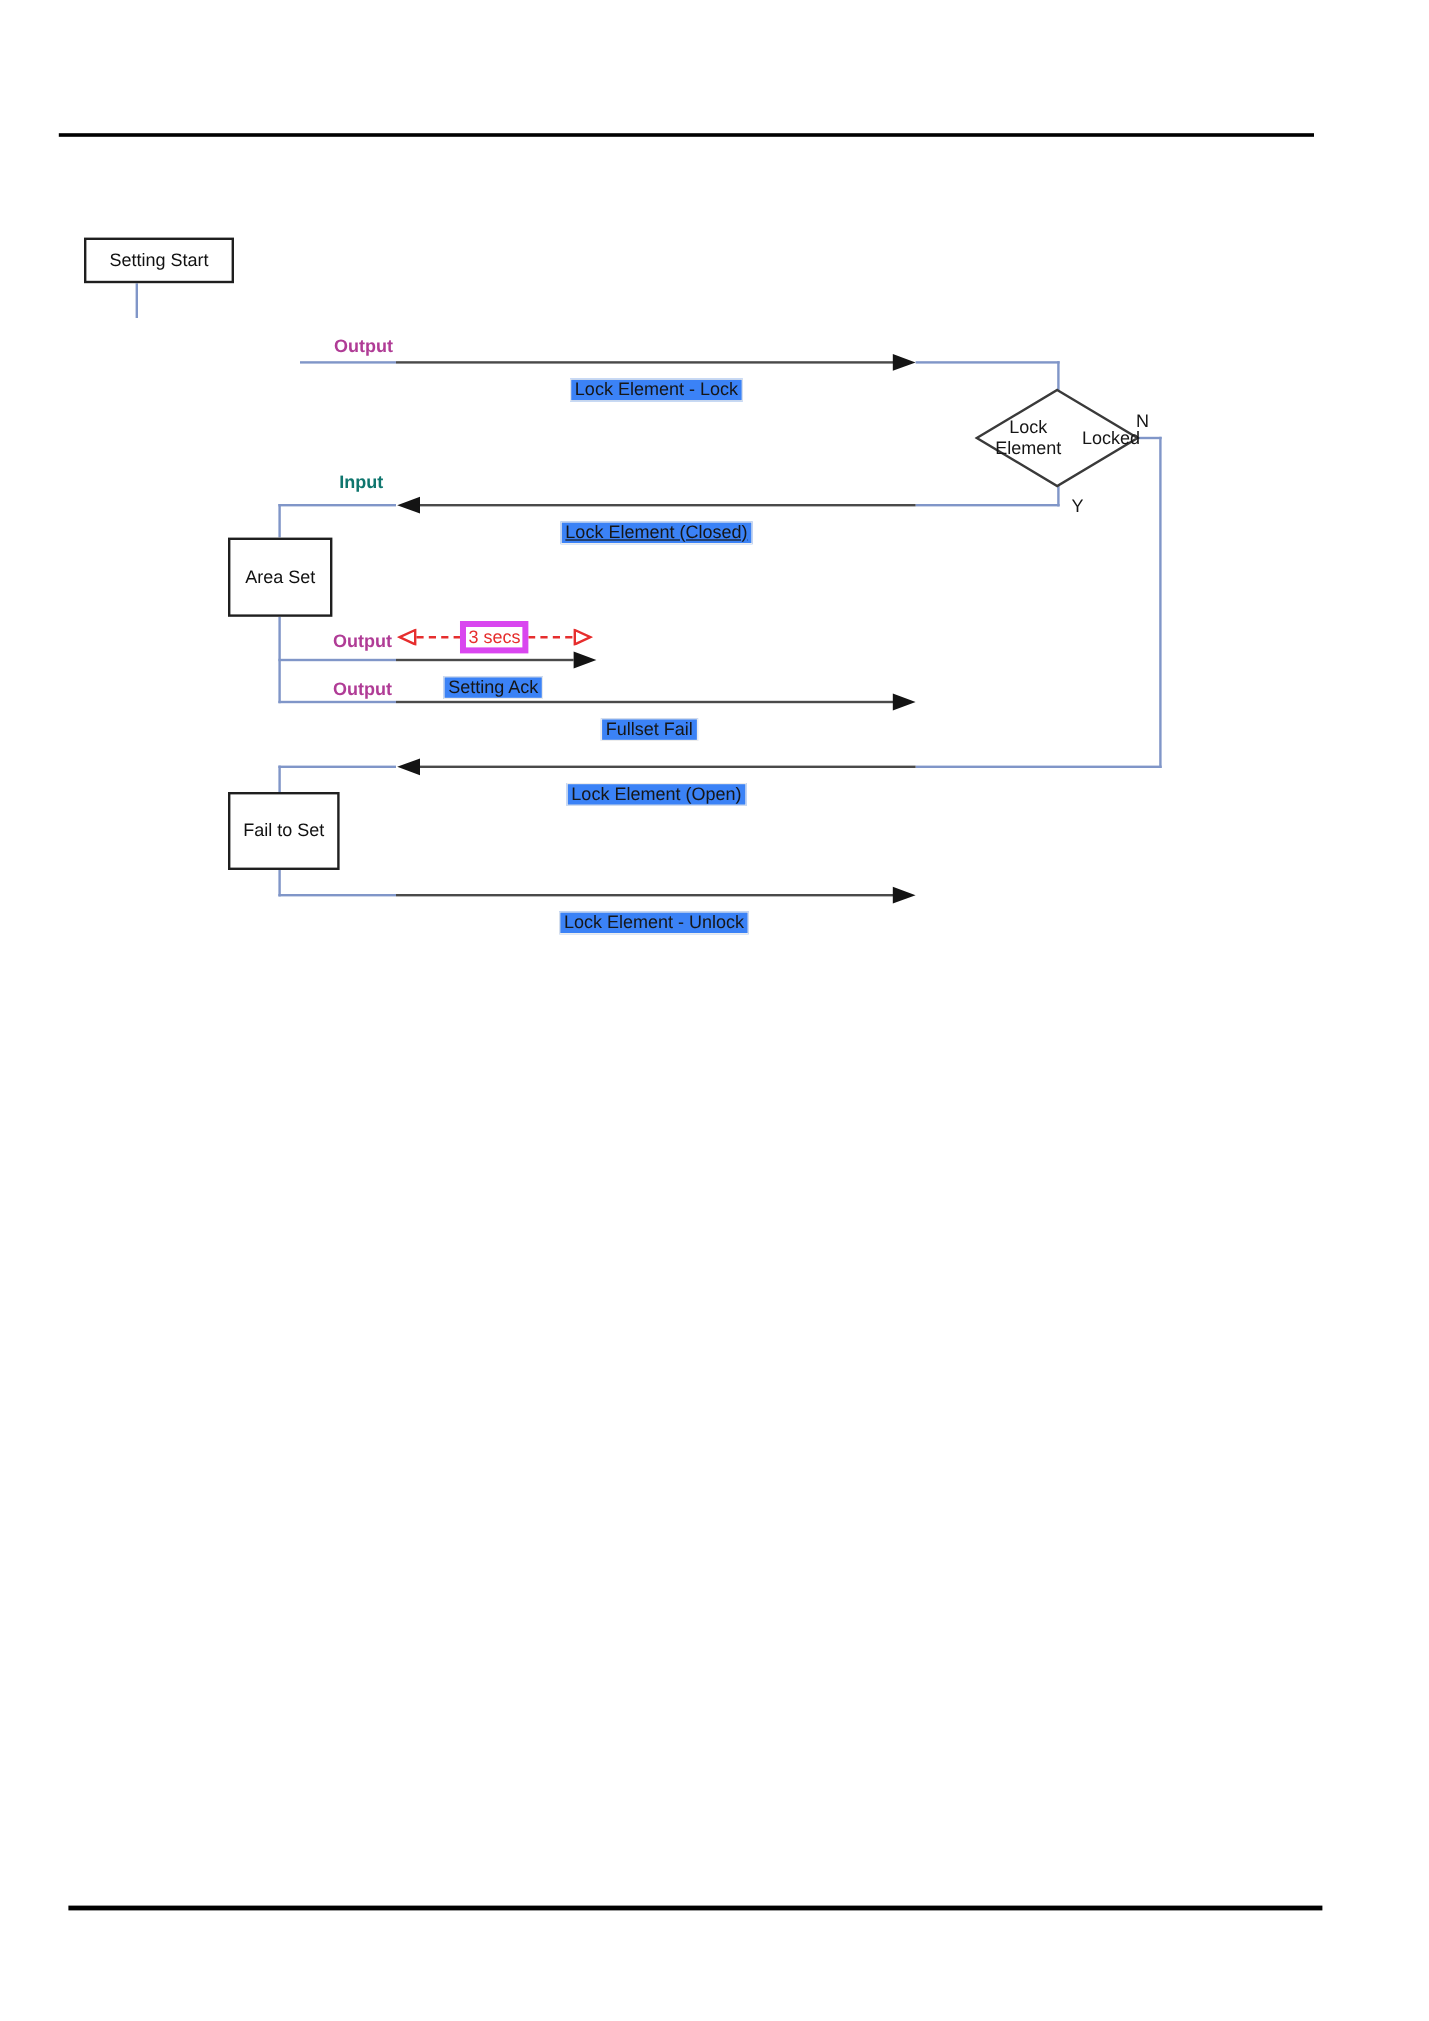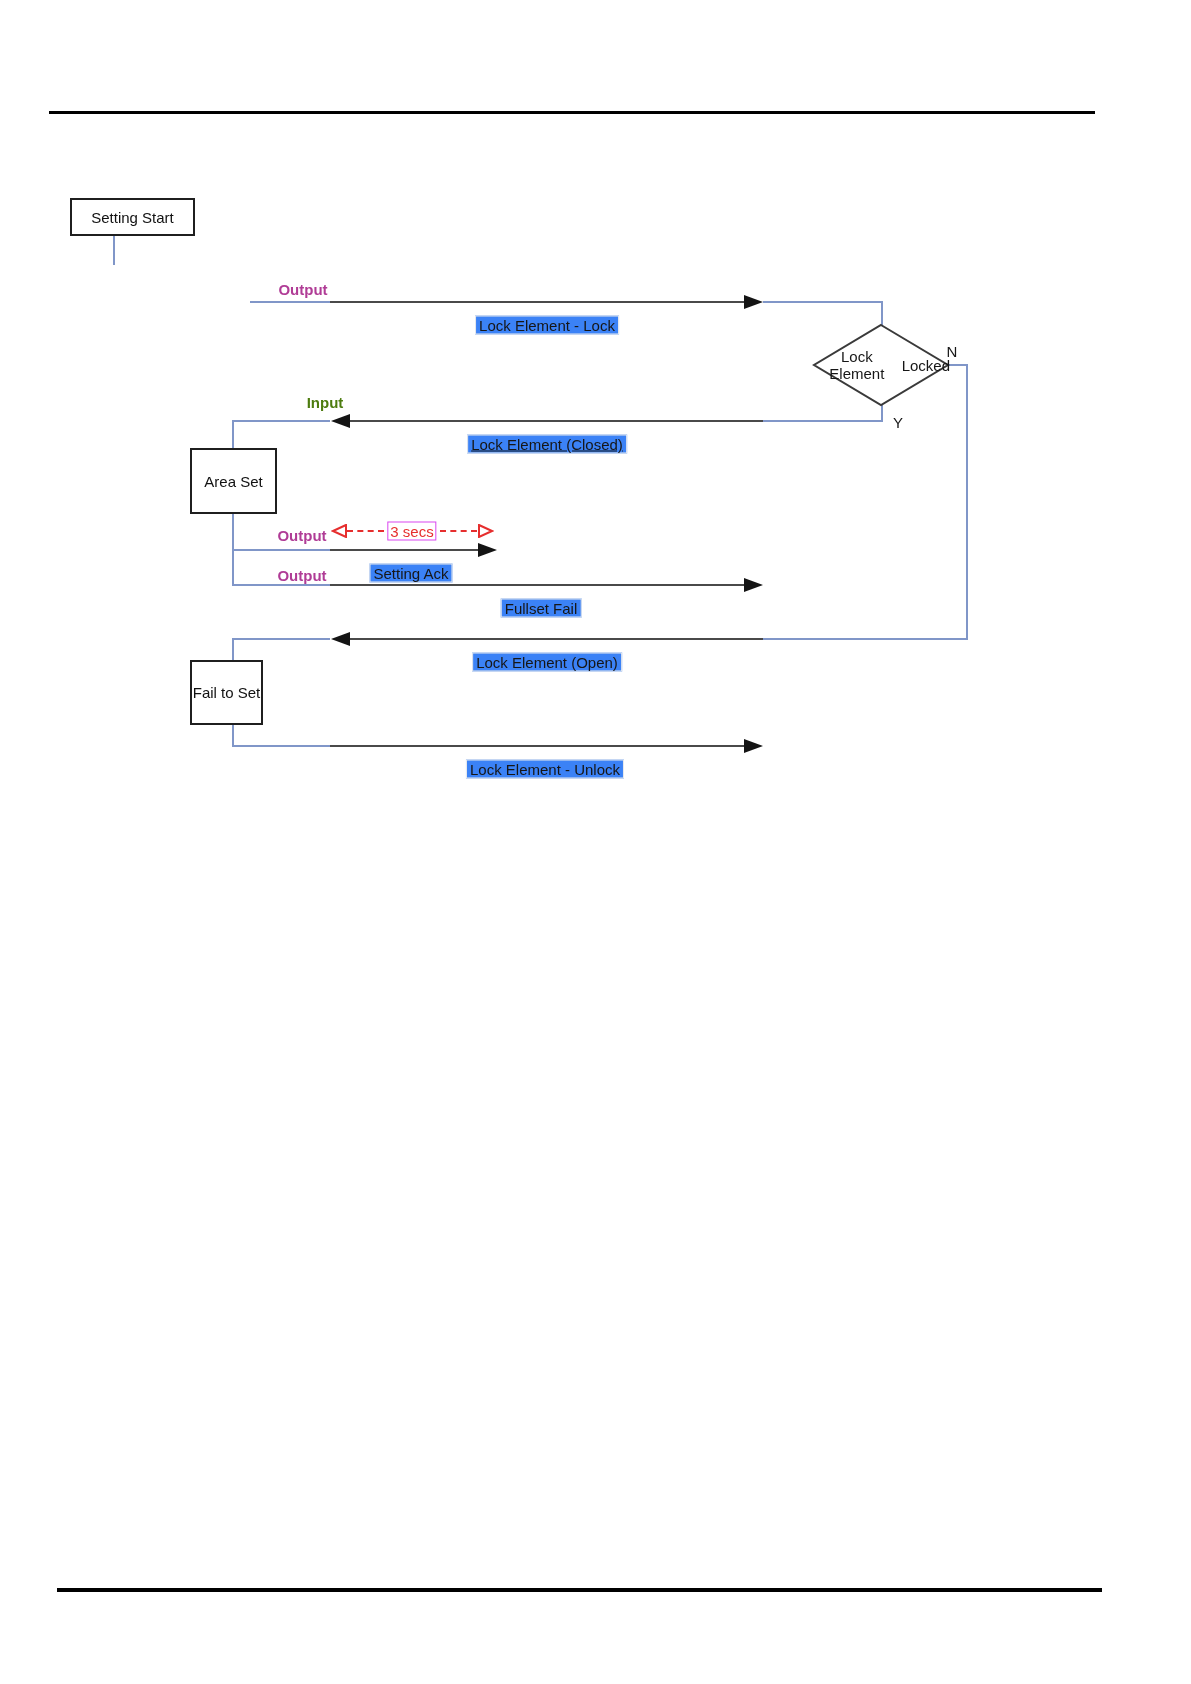--- a/index.html
+++ b/index.html
@@ -55,26 +55,26 @@
     margin-top:23px;
   }
   .io{
     position:absolute;
     transform:translate(-50%,-50%);
     font-size:15px;
     font-weight:bold;
     white-space:nowrap;
   }
   .io.out{color:#B03C96;}
-  .io.in{color:#4d7c0f;margin-left:24px;}
+  .io.in{color:#0f766e;}
   .timer{
     position:absolute;
     transform:translate(-50%,-50%);
     background:#ffffff;
-    border:1px solid #d946ef;
+    border:5px solid #d946ef;
     padding:0 2px;
     font-size:15px;
     color:#E62E2E;
     white-space:nowrap;
   }
   .branch{
     position:absolute;
     transform:translate(-50%,-50%);
     font-size:15px;
     color:#161616;
@@ -142,21 +142,21 @@
   <svg class="dsvg" style="left:477px;top:524px;" width="17" height="14">
     <polygon points="2,1 15,7 2,13" fill="#ffffff" stroke="#E62E2E" stroke-width="2"></polygon>
   </svg>
 
   <div class="node" style="left:70px;top:198px;width:125px;height:38px;">
     <span>Setting Start</span>
   </div>
   <div class="node" style="left:190px;top:448px;width:87px;height:66px;">
     <span>Area Set</span>
   </div>
-  <div class="node" style="left:190px;top:660px;width:73px;height:65px;">
+  <div class="node" style="left:190px;top:660px;width:93px;height:65px;">
     <span>Fail to Set</span>
   </div>
 
   <div class="diamond">
     <svg width="138" height="84">
       <polygon points="69,2 136,42 69,82 2,42" fill="#ffffff" stroke="#3a3a3a" stroke-width="2"></polygon>
     </svg>
     <div class="dtext">
       <span>Lock Element</span>
       <span>Locked</span>

